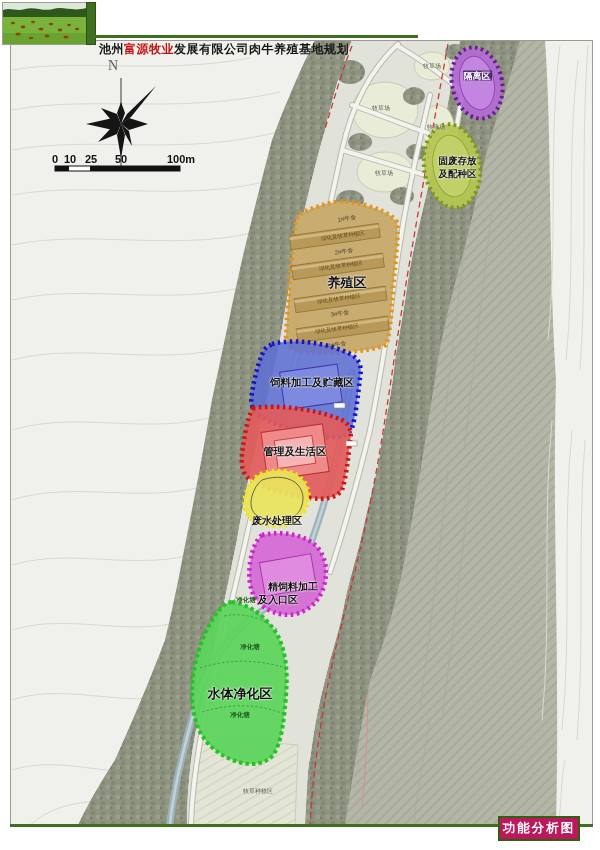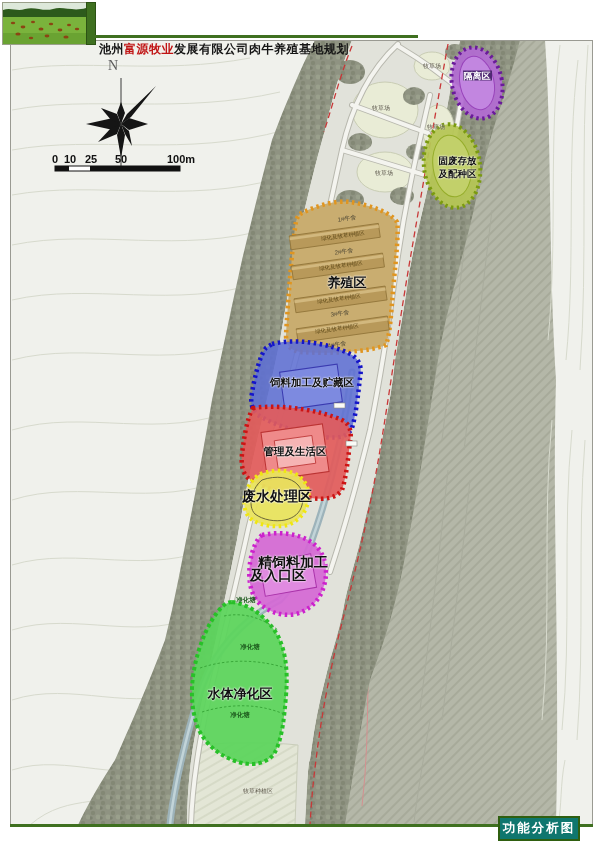--- a/index.html
+++ b/index.html
@@ -11,34 +11,34 @@
   .photo{position:absolute;left:2px;top:2px;width:83px;height:41px;border:1px solid #9aa08a;}
   .greenbar{position:absolute;left:86px;top:2px;width:8px;height:41px;background:#3f7020;border:1px solid #2c5214;}
   .title{position:absolute;left:99px;top:13px;font-family:"Liberation Serif",serif;
          font-weight:bold;font-size:12px;color:#151515;white-space:nowrap;letter-spacing:.5px;margin-top:28px;}
   .title .hl{color:#c01414;}
   .underline{position:absolute;left:94px;top:35px;width:324px;height:3px;background:#3f7020;}
   
   .lbl{position:absolute;white-space:nowrap;transform:translate(-50%,-50%);z-index:5;}
   .z-label{font-weight:bold;color:#101010;
            text-shadow:0 0 2px rgba(255,255,255,.95),0 0 2px rgba(255,255,255,.95);}
-  .fs13{font-size:13px;} .fs11{font-size:10.5px;} .fs10{font-size:14px;} .fs9{font-size:9.5px;padding-left:17px;}
+  .fs13{font-size:13px;} .fs11{font-size:10.5px;} .fs10{font-size:10px;margin-top:24px;} .fs9{font-size:9.5px;padding-left:17px;}
   .tiny{font-size:6px;color:#55513f;text-shadow:0 0 1px rgba(255,255,255,.8);}
   .tiny2{font-size:6.5px;color:#1e5c1e;font-weight:bold;}
   .bar-lbl{font-size:5.5px;color:#5f4a1a;transform:translate(-50%,-50%) rotate(-8deg);}
   .barn-lbl{font-size:6px;color:#4a4433;transform:translate(-50%,-50%) rotate(-8deg);}
   .iso-lbl{font-size:9px;font-weight:bold;color:#ffffff;}
   .iso-lbl span{background:rgba(70,35,105,.92);padding:0 1px;margin:8px .5px;}
   
   .north{position:absolute;left:108px;top:58px;font-size:14px;color:#5a5a5a;
          font-family:"Liberation Serif",serif;}
   .sc-lbl{position:absolute;transform:translate(-50%,0);font-size:11px;font-weight:bold;color:#111;top:153px;}
   
   .footline{position:absolute;left:10px;top:824px;width:583px;height:3px;background:#3f7020;}
-  .caption{position:absolute;left:498px;top:816px;width:78px;height:21px;background:#0f766e;
+  .caption{position:absolute;left:498px;top:816px;width:78px;height:21px;background:#be185d;
            border:2px solid #2f5f10;color:#fff;font-weight:bold;font-size:12.5px;
            display:flex;align-items:center;justify-content:center;letter-spacing:2px;z-index:6;}
 </style>
 </head>
 <body>
 
 <div class="page">
 
   <svg width="600" height="850" viewBox="0 0 600 850">
     <defs>

